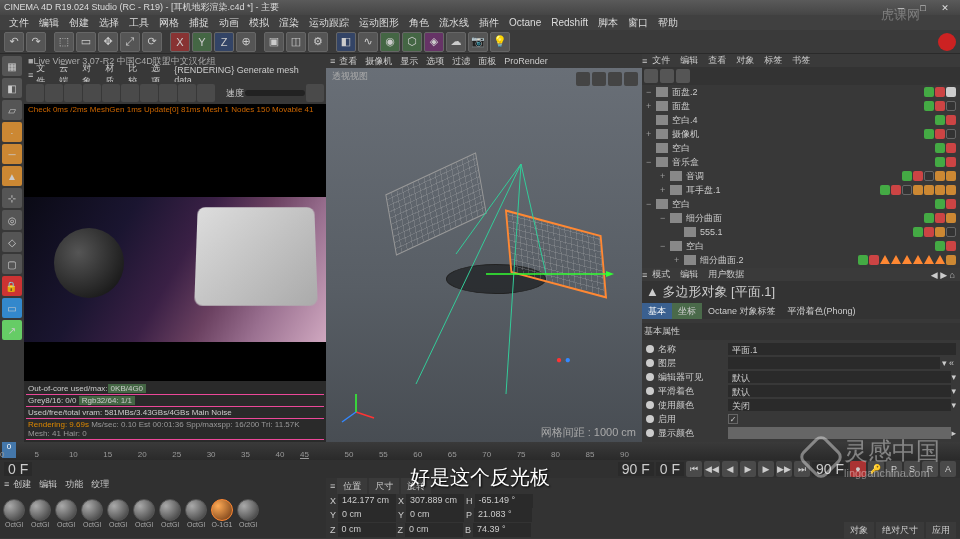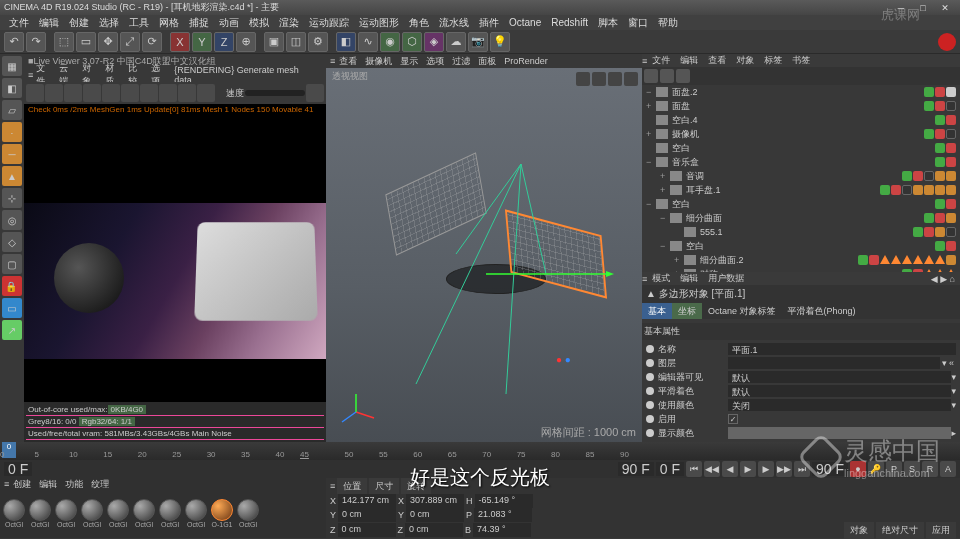--- a/index.html
+++ b/index.html
@@ -237,20 +237,21 @@
     <div class="lv-render">
       <div class="render-img">
         <div class="case"></div>
         <div class="earbud"></div>
       </div>
     </div>
     <div class="lv-footstats">
       <div><span>Out-of-core used/max:</span><span class="hl">0KB/4G0</span></div>
       <div><span>Grey8/16: 0/0</span> <span class="hl">Rgb32/64: 1/1</span></div>
       <div>Used/free/total vram: 581MBs/3.43GBs/4GBs   Main  Noise</div>
+      <div class="orangeline"><span>Rendering: 9.69s</span> <span style="color:#999">Ms/sec: 0.10  Est 00:01:36  Spp/maxspp: 16/200  Tri: 11.57K  Mesh: 41  Hair: 0</span></div>
     </div>
   </div>
 
   <div class="viewport">
     <div class="vp-content">
       <div class="ellipse" style="left:120px;top:210px"></div>
       <div class="grid-plane" style="left:60px;top:120px;transform:rotate(-25deg) skewX(-15deg)"></div>
       <div class="grid-plane selplane" style="left:180px;top:170px;transform:rotate(15deg) skewX(20deg)"></div>
       <svg class="camera-lines" style="left:0;top:0;width:100%;height:100%">
         <line x1="195" y1="110" x2="90" y2="330" stroke="#33cc99" stroke-width="1"></line>
@@ -461,21 +462,21 @@
           </span>
         </div>
       </div>
 
     <div class="attr-head">
       ≡ <span>模式</span>
       <span>编辑</span>
       <span>用户数据</span>
       <span style="margin-left:auto">◀ ▶ ⌂</span>
     </div>
-    <div style="background:#333;padding:2px 4px;font-size:10px">
+    <div style="background:#333;padding:2px 4px;font-size:13px">
       ▲ <span>多边形对象 [平面.1]</span>
     </div>
     <div class="attr-tabs">
       <div class="tab active">基本</div>
       <div class="tab c1">坐标</div>
       <div class="tab">Octane 对象标签</div>
       <div class="tab">平滑着色(Phong)</div>
     </div>
     <div class="attr-section">
       <div class="shead">基本属性</div>

